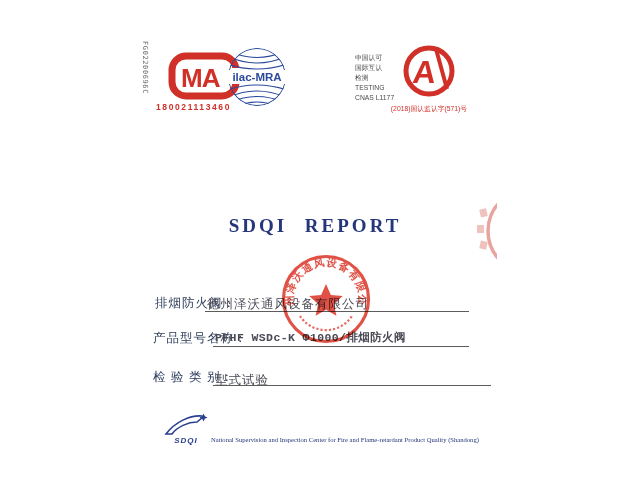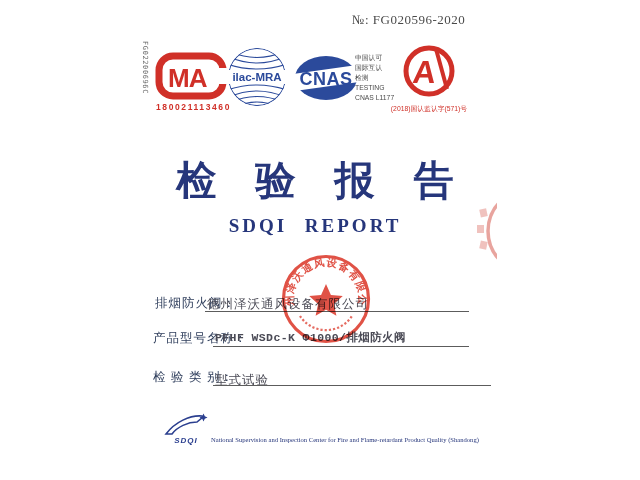--- a/index.html
+++ b/index.html
@@ -13,21 +13,21 @@
     left:352px;top:12px;font-family:"Liberation Serif",serif;
     font-size:13px;color:#4a4a4a;letter-spacing:.5px;
   }
   
   .side-code{
     left:149px;top:41px;transform:rotate(90deg);transform-origin:0 0;
     font-family:"DejaVu Sans Mono",monospace;font-size:7px;color:#6a6a6a;
     letter-spacing:.6px;white-space:nowrap;
   }
   
-  .cma-logo{left:155px;top:51px;}
+  .cma-logo{left:168px;top:51px;}
   .cma-no{
     left:156px;top:102px;width:82px;
     font-size:8.5px;font-weight:bold;color:#d03028;letter-spacing:1.6px;
   }
   .ilac-logo{left:225px;top:45px;}
   .cnas-logo{left:293px;top:54px;}
   .cnas-caption{left:355px;top:53px;font-size:6.8px;line-height:10px;color:#4a4a4a;}
   .cnas-caption .ln{display:block;}
   .cal-logo{left:401px;top:43px;}
   .cal-caption{
@@ -68,24 +68,20 @@
   .footer-en{
     left:211px;top:436px;font-size:6.6px;color:#26367b;white-space:nowrap;
     font-family:"Liberation Serif",serif;
   }
 </style>
 </head>
 <body>
 
 <div id="page">
 
-  <div class="abs report-no">
-    <span>№:</span>
-    <span>FG020596-2020</span>
-  </div>
 
   <div class="abs side-code">FG02200696C</div>
 
   <div class="abs cma-logo">
     <svg width="72" height="50" viewBox="0 0 72 50">
       <rect x="4" y="5" width="64" height="40" rx="14" fill="none" stroke="#d03028" stroke-width="7"></rect>
       <rect x="60" y="17" width="12" height="16" fill="#ffffff"></rect>
       <text x="13" y="36" font-size="26" font-weight="bold" fill="#d03028" font-family="Liberation Sans, sans-serif" letter-spacing="-1">MA</text>
     </svg>
   </div>
@@ -106,46 +102,38 @@
         <path d="M4 52 Q32 40 60 52"></path>
         <path d="M2 45 Q32 35 62 45"></path>
         <path d="M6 57 Q32 46 58 57"></path>
         <path d="M10 62 Q32 52 54 62"></path>
       </g>
       <rect x="3" y="25" width="58" height="14" fill="#ffffff"></rect>
       <text x="32" y="36" text-anchor="middle" font-size="11.5" font-weight="bold" fill="#2b4a9b" font-family="Liberation Sans, sans-serif">ilac-MRA</text>
     </svg>
   </div>
 
-  <div class="abs cnas-logo">
-    <svg width="66" height="48" viewBox="0 0 66 48">
-      <ellipse cx="33" cy="24" rx="31" ry="22" fill="#2b4a9b"></ellipse>
-      <rect x="-6" y="15.5" width="78" height="17" fill="#ffffff" transform="rotate(-8 33 24)"></rect>
-      <text x="33" y="30.5" text-anchor="middle" font-size="18" font-weight="bold" fill="#2b4a9b" font-family="Liberation Sans, sans-serif" letter-spacing="0.5">CNAS</text>
-    </svg>
-  </div>
 
   <div class="abs cnas-caption">
     <span class="ln">中国认可</span>
     <span class="ln">国际互认</span>
     <span class="ln">检测</span>
     <span class="ln">TESTING</span>
     <span class="ln">CNAS L1177</span>
   </div>
 
   <div class="abs cal-logo">
     <svg width="56" height="58" viewBox="0 0 56 58">
       <circle cx="28" cy="28" r="23" fill="none" stroke="#d03028" stroke-width="5"></circle>
       <text x="15" y="40" font-size="32" font-weight="bold" fill="#d03028" font-family="Liberation Sans, sans-serif" transform="skewX(-6)">A</text>
       <path d="M35 6 L46 46" stroke="#d03028" stroke-width="4" fill="none"></path>
     </svg>
   </div>
   <div class="abs cal-caption">(2018)国认监认字(571)号</div>
 
-  <div class="abs title-zh">检 验 报 告</div>
   <div class="abs title-en">SDQI REPORT</div>
 
   <div class="abs partial-seal">
     <svg width="100" height="92" viewBox="0 0 100 92" style="filter:blur(.5px);">
       <circle cx="58" cy="46" r="42" fill="none" stroke="#d9685e" stroke-width="3.5" opacity="0.6"></circle>
       <g fill="#d9685e" opacity="0.4">
         <rect x="8" y="24" width="7" height="8" transform="rotate(-12 11 28)"></rect>
         <rect x="5" y="40" width="7" height="8"></rect>
         <rect x="8" y="56" width="7" height="8" transform="rotate(12 11 60)"></rect>
       </g>

